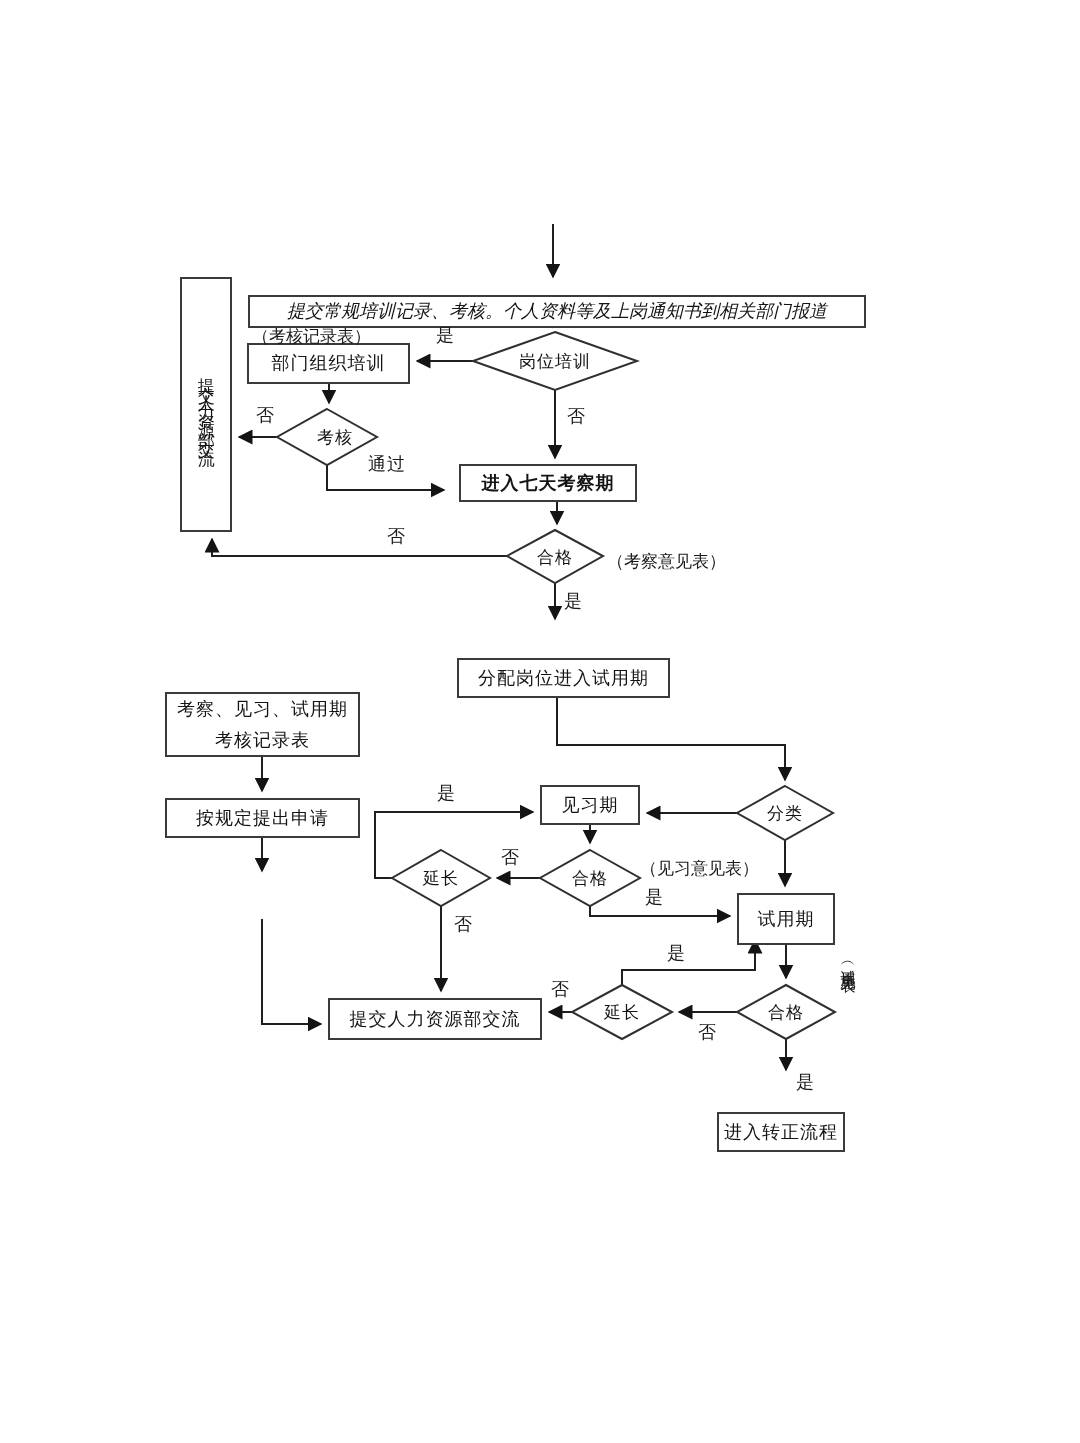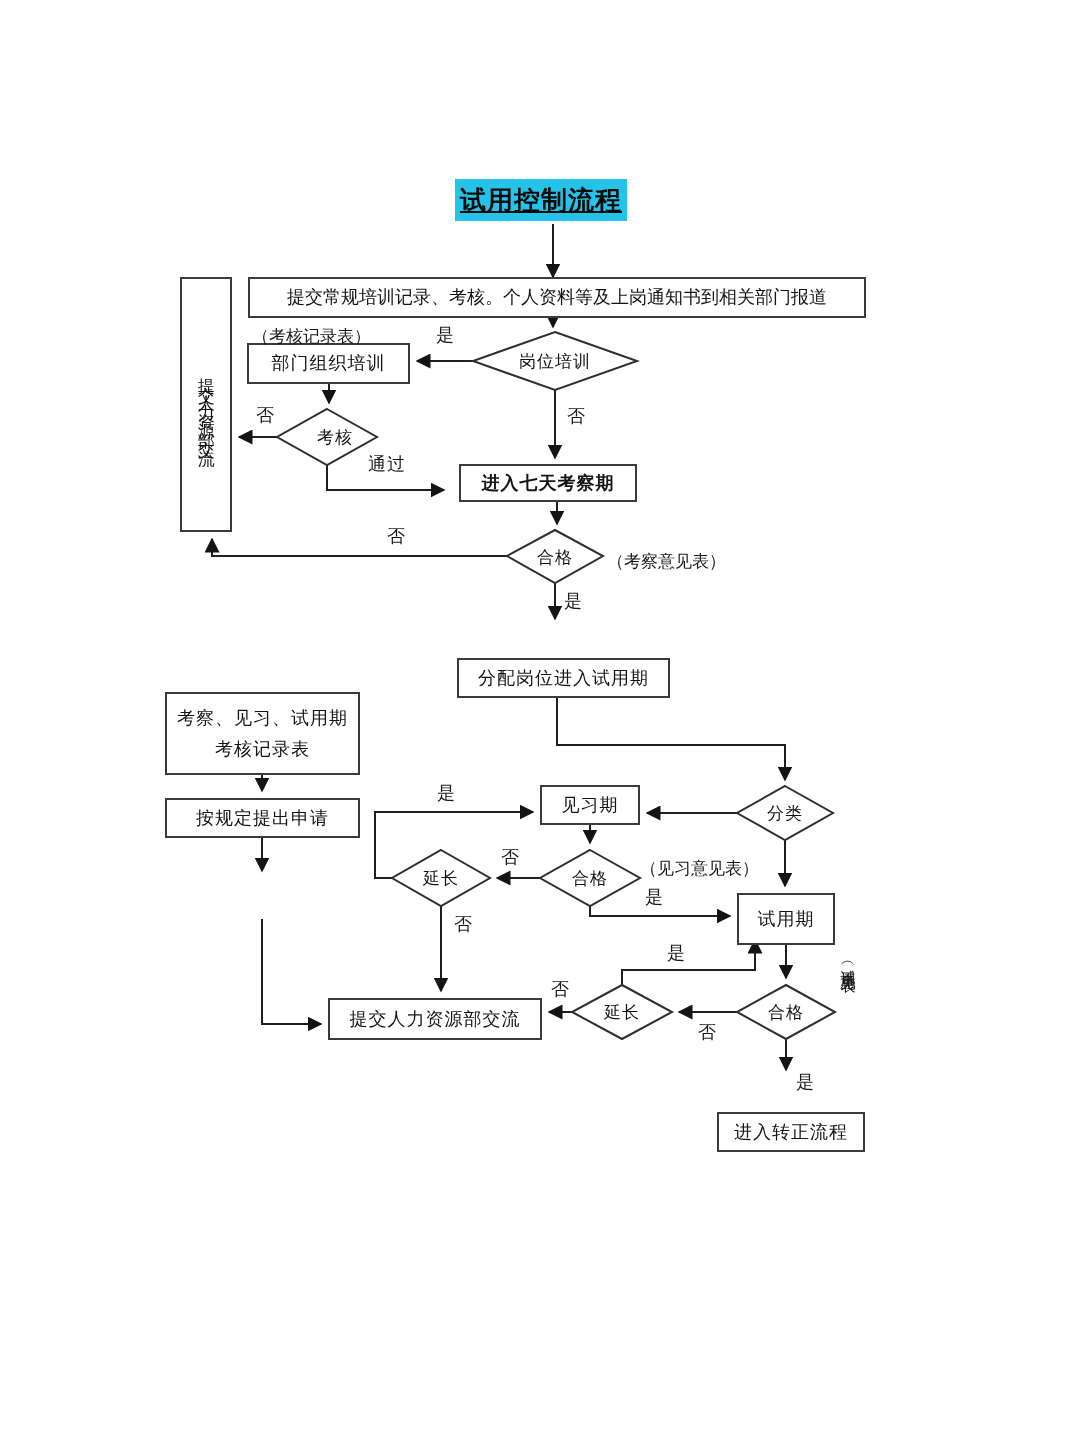--- a/index.html
+++ b/index.html
@@ -85,47 +85,46 @@
       <polygon points="327,409 377,437 327,465 277,437"></polygon>
       <polygon points="555,530 603,556 555,583 507,556"></polygon>
       <polygon points="785,786 833,813 785,840 737,813"></polygon>
       <polygon points="590,850 640,878 590,906 540,878"></polygon>
       <polygon points="441,850 490,878 441,906 392,878"></polygon>
       <polygon points="786,985 835,1012 786,1039 737,1012"></polygon>
       <polygon points="622,985 672,1012 622,1039 572,1012"></polygon>
     </g>
   </svg>
 
-  <div id="title-box" style="background-color: rgb(37, 195, 232);">试用控制流程</div>
 
-  <div class="node" style="left:248px;top:277px;width:618px;height:41px;letter-spacing:0;">提交常规培训记录、考核。个人资料等及上岗通知书到相关部门报道</div>
+  <div class="node" style="left:248px;top:295px;width:618px;height:33px;letter-spacing:0;font-style:italic;">提交常规培训记录、考核。个人资料等及上岗通知书到相关部门报道</div>
 
   <div class="node vtext" style="left:180px;top:277px;width:52px;height:255px;">提交人力资源部交流</div>
 
   <div class="node" style="left:247px;top:343px;width:163px;height:41px;">部门组织培训</div>
 
   <div class="node" style="left:459px;top:464px;width:178px;height:38px;font-weight:bold;">进入七天考察期</div>
 
   <div class="node" style="left:457px;top:658px;width:213px;height:40px;">分配岗位进入试用期</div>
 
-  <div class="node twoline" style="left:165px;top:692px;width:195px;height:83px;gap:8px;">
+  <div class="node twoline" style="left:165px;top:692px;width:195px;height:65px;gap:8px;">
     <div>考察、见习、试用期</div>
     <div>考核记录表</div>
   </div>
 
   <div class="node" style="left:165px;top:798px;width:195px;height:40px;">按规定提出申请</div>
 
 
   <div class="node" style="left:540px;top:785px;width:100px;height:40px;">见习期</div>
 
   <div class="node" style="left:737px;top:893px;width:98px;height:52px;">试用期</div>
 
   <div class="node" style="left:328px;top:998px;width:214px;height:42px;">提交人力资源部交流</div>
 
-  <div class="node" style="left:717px;top:1112px;width:148px;height:40px;">进入转正流程</div>
+  <div class="node" style="left:717px;top:1112px;width:128px;height:40px;">进入转正流程</div>
 
   <div class="diamond-label" style="left:555px;top:361px;">岗位培训</div>
   <div class="diamond-label" style="left:327px;top:437px;margin-left:8px;">考核</div>
   <div class="diamond-label" style="left:555px;top:557px;">合格</div>
   <div class="diamond-label" style="left:785px;top:813px;">分类</div>
   <div class="diamond-label" style="left:590px;top:878px;">合格</div>
   <div class="diamond-label" style="left:441px;top:878px;">延长</div>
   <div class="diamond-label" style="left:786px;top:1012px;">合格</div>
   <div class="diamond-label" style="left:622px;top:1012px;">延长</div>
 

